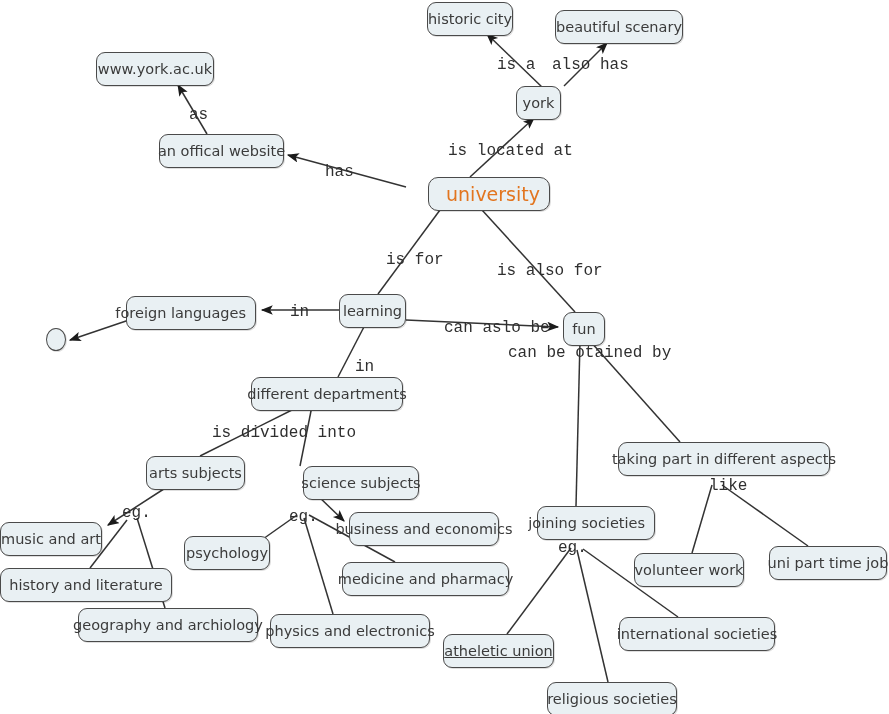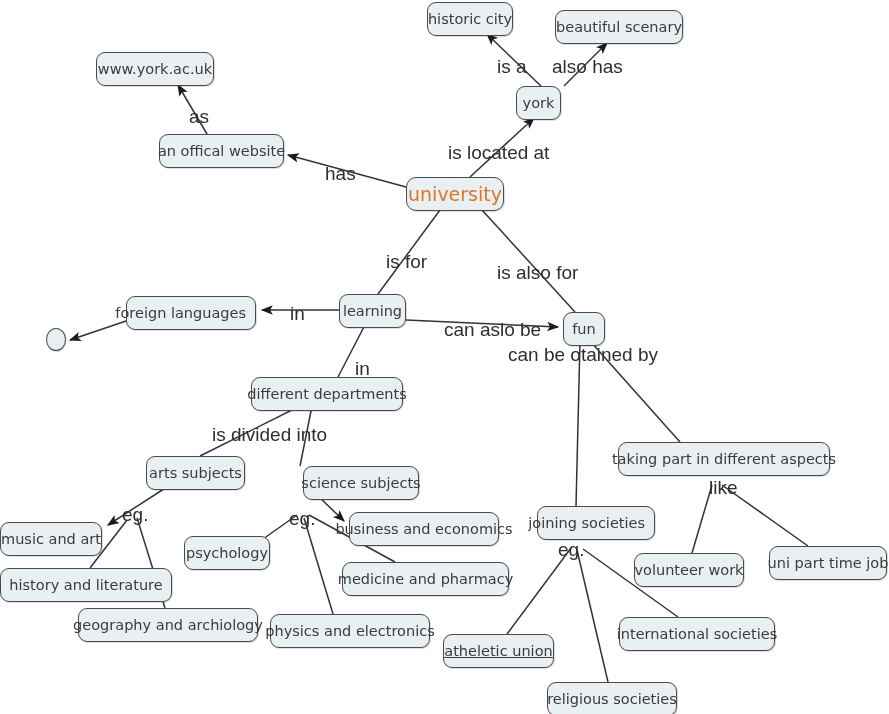--- a/index.html
+++ b/index.html
@@ -48,22 +48,22 @@
     font-size: 19px;
     border-radius: 10px;
     border-width: 1.7px;
   }
   .node.blank {
     border-radius: 50%;
     padding: 0;
   }
   .elabel {
     position: absolute;
-    font-family: Liberation Sans, sans-serif;
-    font-size: 19px;
+    font-family: Liberation Mono, monospace;
+    font-size: 16px;
     color: #2f2f2f;
     background: transparent;
     white-space: nowrap;
     line-height: 1;
   }
 </style>
 </head>
 <body>
 
 <div id="canvas">
@@ -130,21 +130,21 @@
       </div>
       <div class="node" style="left: 96px; top: 52px; width: 118px; height: 29px;">
         <span>www.york.ac.uk</span>
       </div>
       <div class="node" style="left: 516px; top: 86px; width: 45px; height: 29px;">
         <span>york</span>
       </div>
       <div class="node" style="left: 159px; top: 134px; width: 125px; height: 29px;">
         <span>an offical website</span>
       </div>
-      <div class="node root" style="left: 406px; top: 177px; width: 98px; height: 33px;">
+      <div class="node root" style="left: 428px; top: 177px; width: 122px; height: 33px; justify-content: flex-end;">
         <span>university</span>
       </div>
       <div class="node" style="left: 126px; top: 296px; width: 130px; height: 29px; justify-content: flex-end;">
         <span>foreign languages</span>
       </div>
       <div class="node" style="left: 339px; top: 294px; width: 67px; height: 29px;">
         <span>learning</span>
       </div>
       <div class="node" style="left: 563px; top: 312px; width: 42px; height: 29px;">
         <span>fun</span>

